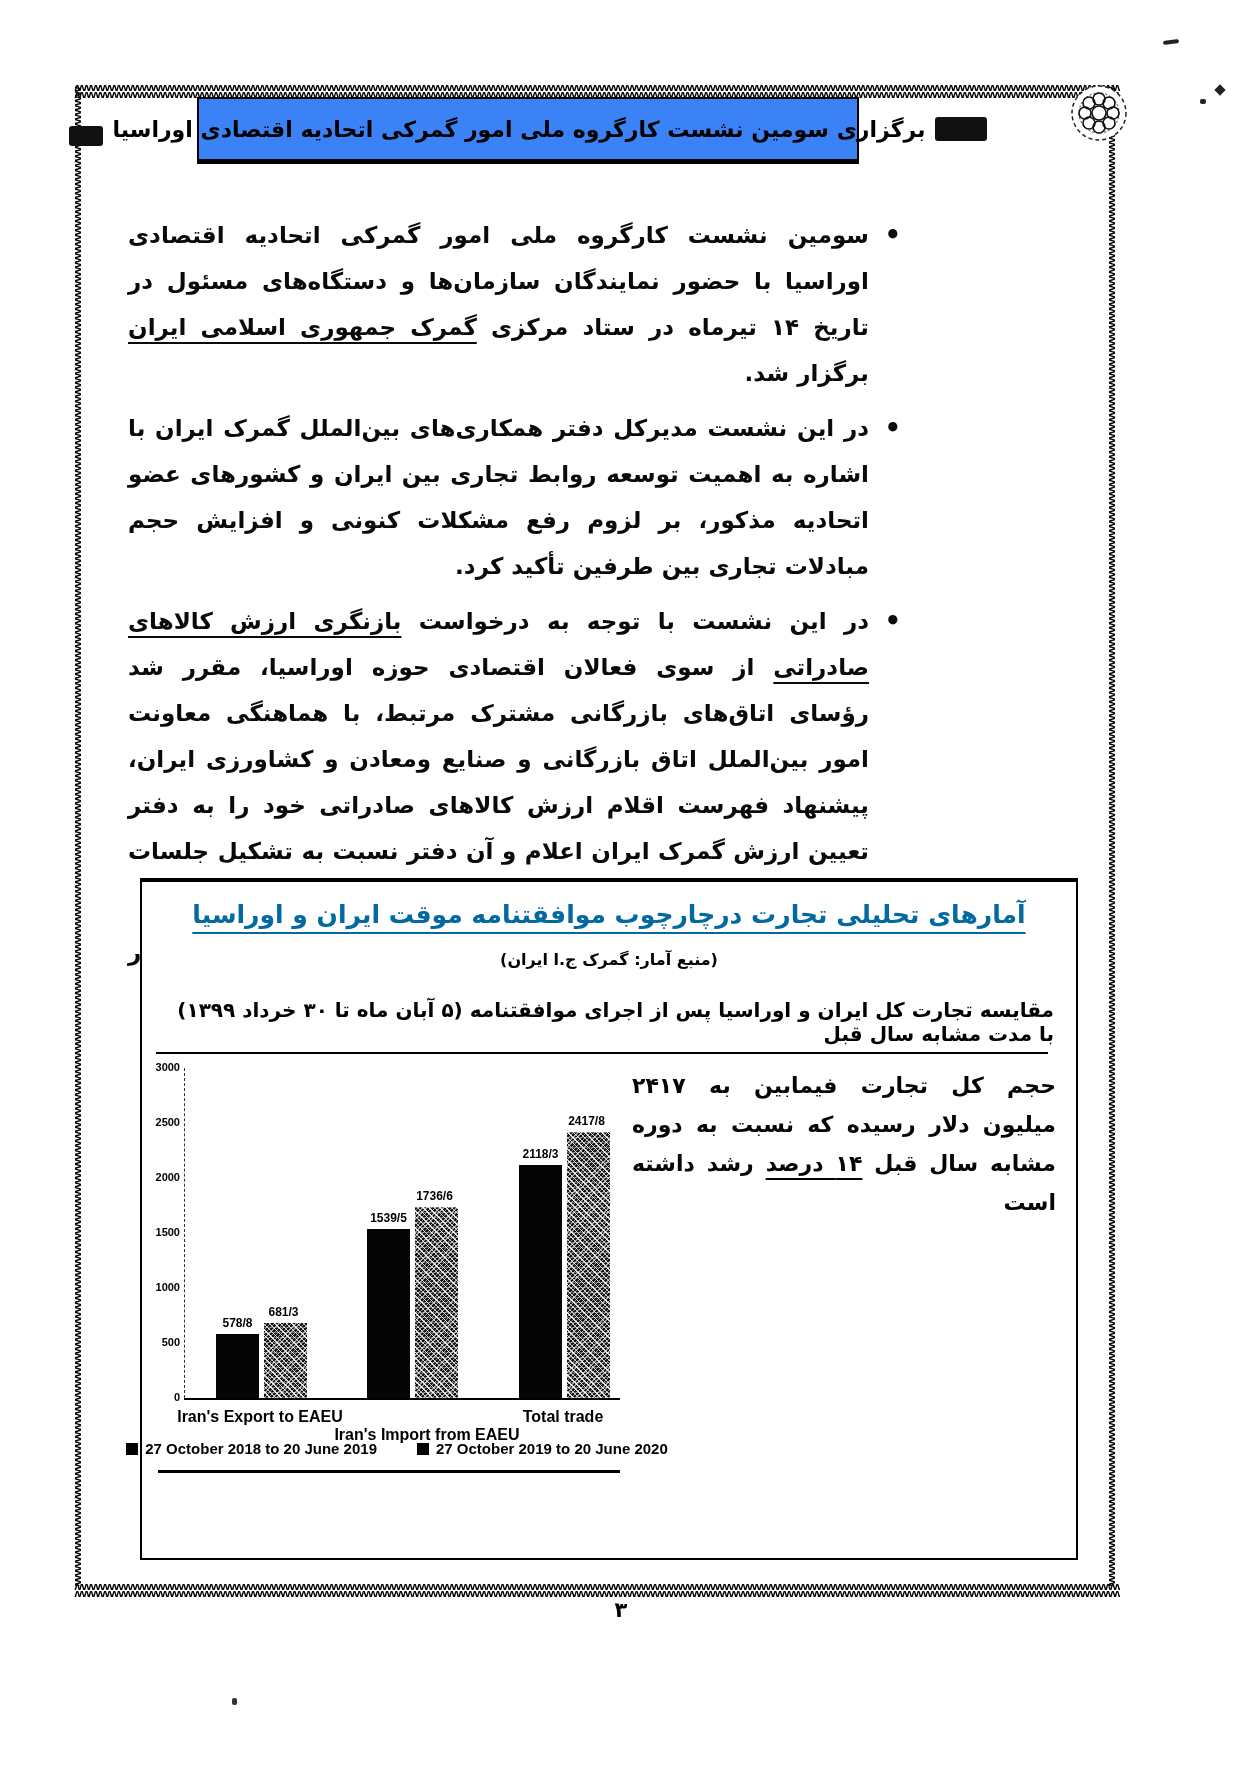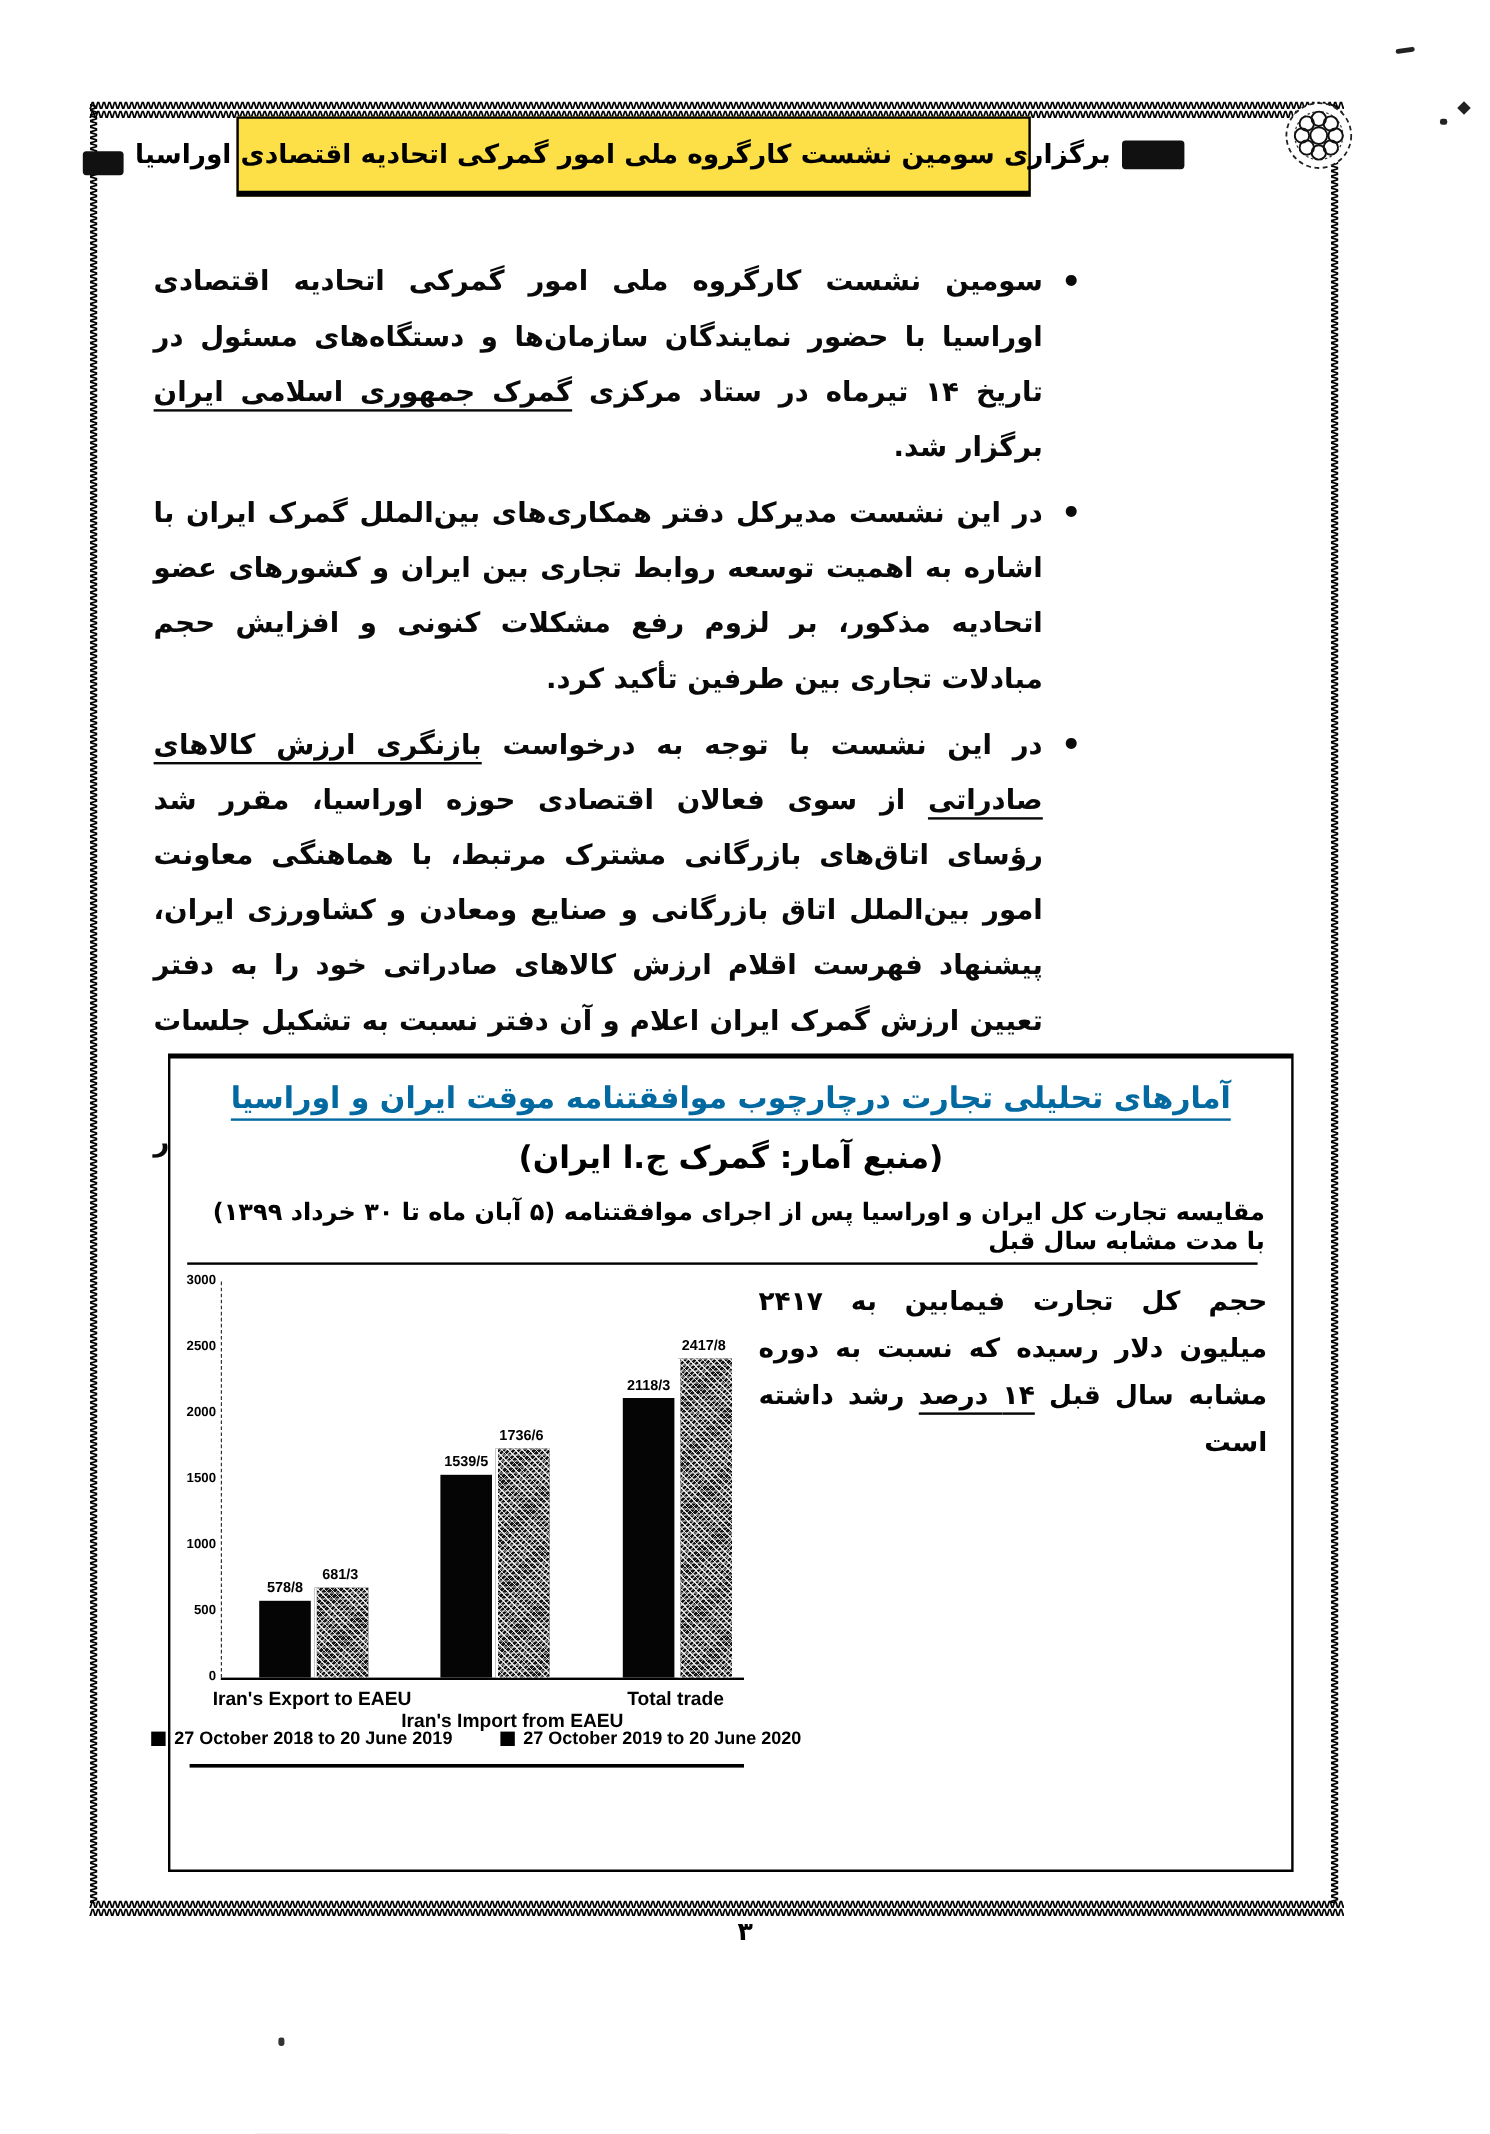--- a/index.html
+++ b/index.html
@@ -21,21 +21,21 @@
   .mark{position:absolute;background:#222;}
   .mark-squiggle{left:1163px;top:40px;width:16px;height:4px;border-radius:3px;transform:rotate(-8deg);}
   .mark-diamond{left:1216px;top:86px;width:8px;height:8px;transform:rotate(45deg);}
   .mark-dot{left:1200px;top:99px;width:6px;height:5px;border-radius:2px;}
   .mark-bottom{left:232px;top:1698px;width:5px;height:7px;border-radius:2px;background:#333;}
   
   .rosette{position:absolute;left:1068px;top:82px;}
   
   .banner{
     position:absolute;left:197px;top:97px;width:658px;height:60px;
-    border:2px solid #000;border-bottom:5px solid #000;background:#fde047;
+    border:2px solid #000;border-bottom:5px solid #000;background:#3b82f6;
     display:flex;align-items:center;justify-content:center;gap:10px;
   }
   .banner-text{direction:rtl;font-weight:bold;font-size:22px;letter-spacing:0;color:#000;white-space:nowrap;}
   .blob{width:52px;height:24px;background:#111;border-radius:3px;flex:0 0 auto;}
   .blob.small{width:34px;height:20px;margin-top:14px;}
   
   .bullets{
     position:absolute;left:128px;top:212px;width:775px;margin:0;padding:0;
     list-style:none;direction:rtl;text-align:justify;
   }
@@ -52,21 +52,21 @@
     position:absolute;left:140px;top:878px;width:934px;height:676px;
     border:2px solid #000;border-top:4px solid #000;background:#fff;
   }
   .box-title{
     position:absolute;left:0;top:18px;width:100%;text-align:center;direction:rtl;
     font-size:25px;font-weight:bold;
     text-decoration:underline;text-decoration-thickness:2px;text-underline-offset:9px;
   }
   .box-source{
     position:absolute;left:0;top:68px;width:100%;text-align:center;direction:rtl;
-    font-size:26px;font-weight:bold;color:#000;
+    font-size:16px;font-weight:bold;color:#000;
   }
   .box-caption{
     position:absolute;right:22px;top:116px;width:896px;text-align:right;direction:rtl;
     font-size:20px;font-weight:bold;color:#000;
   }
   .box-hr-top{position:absolute;left:14px;top:170px;width:892px;height:2px;background:#000;}
   
   .chart{position:absolute;left:2px;top:176px;width:486px;height:430px;font-family:"Liberation Sans",sans-serif;}
   .ytick{position:absolute;width:36px;text-align:right;font-size:11px;font-weight:bold;color:#000;}
   .yaxis{position:absolute;border-left:1px dashed #333;width:0;}

